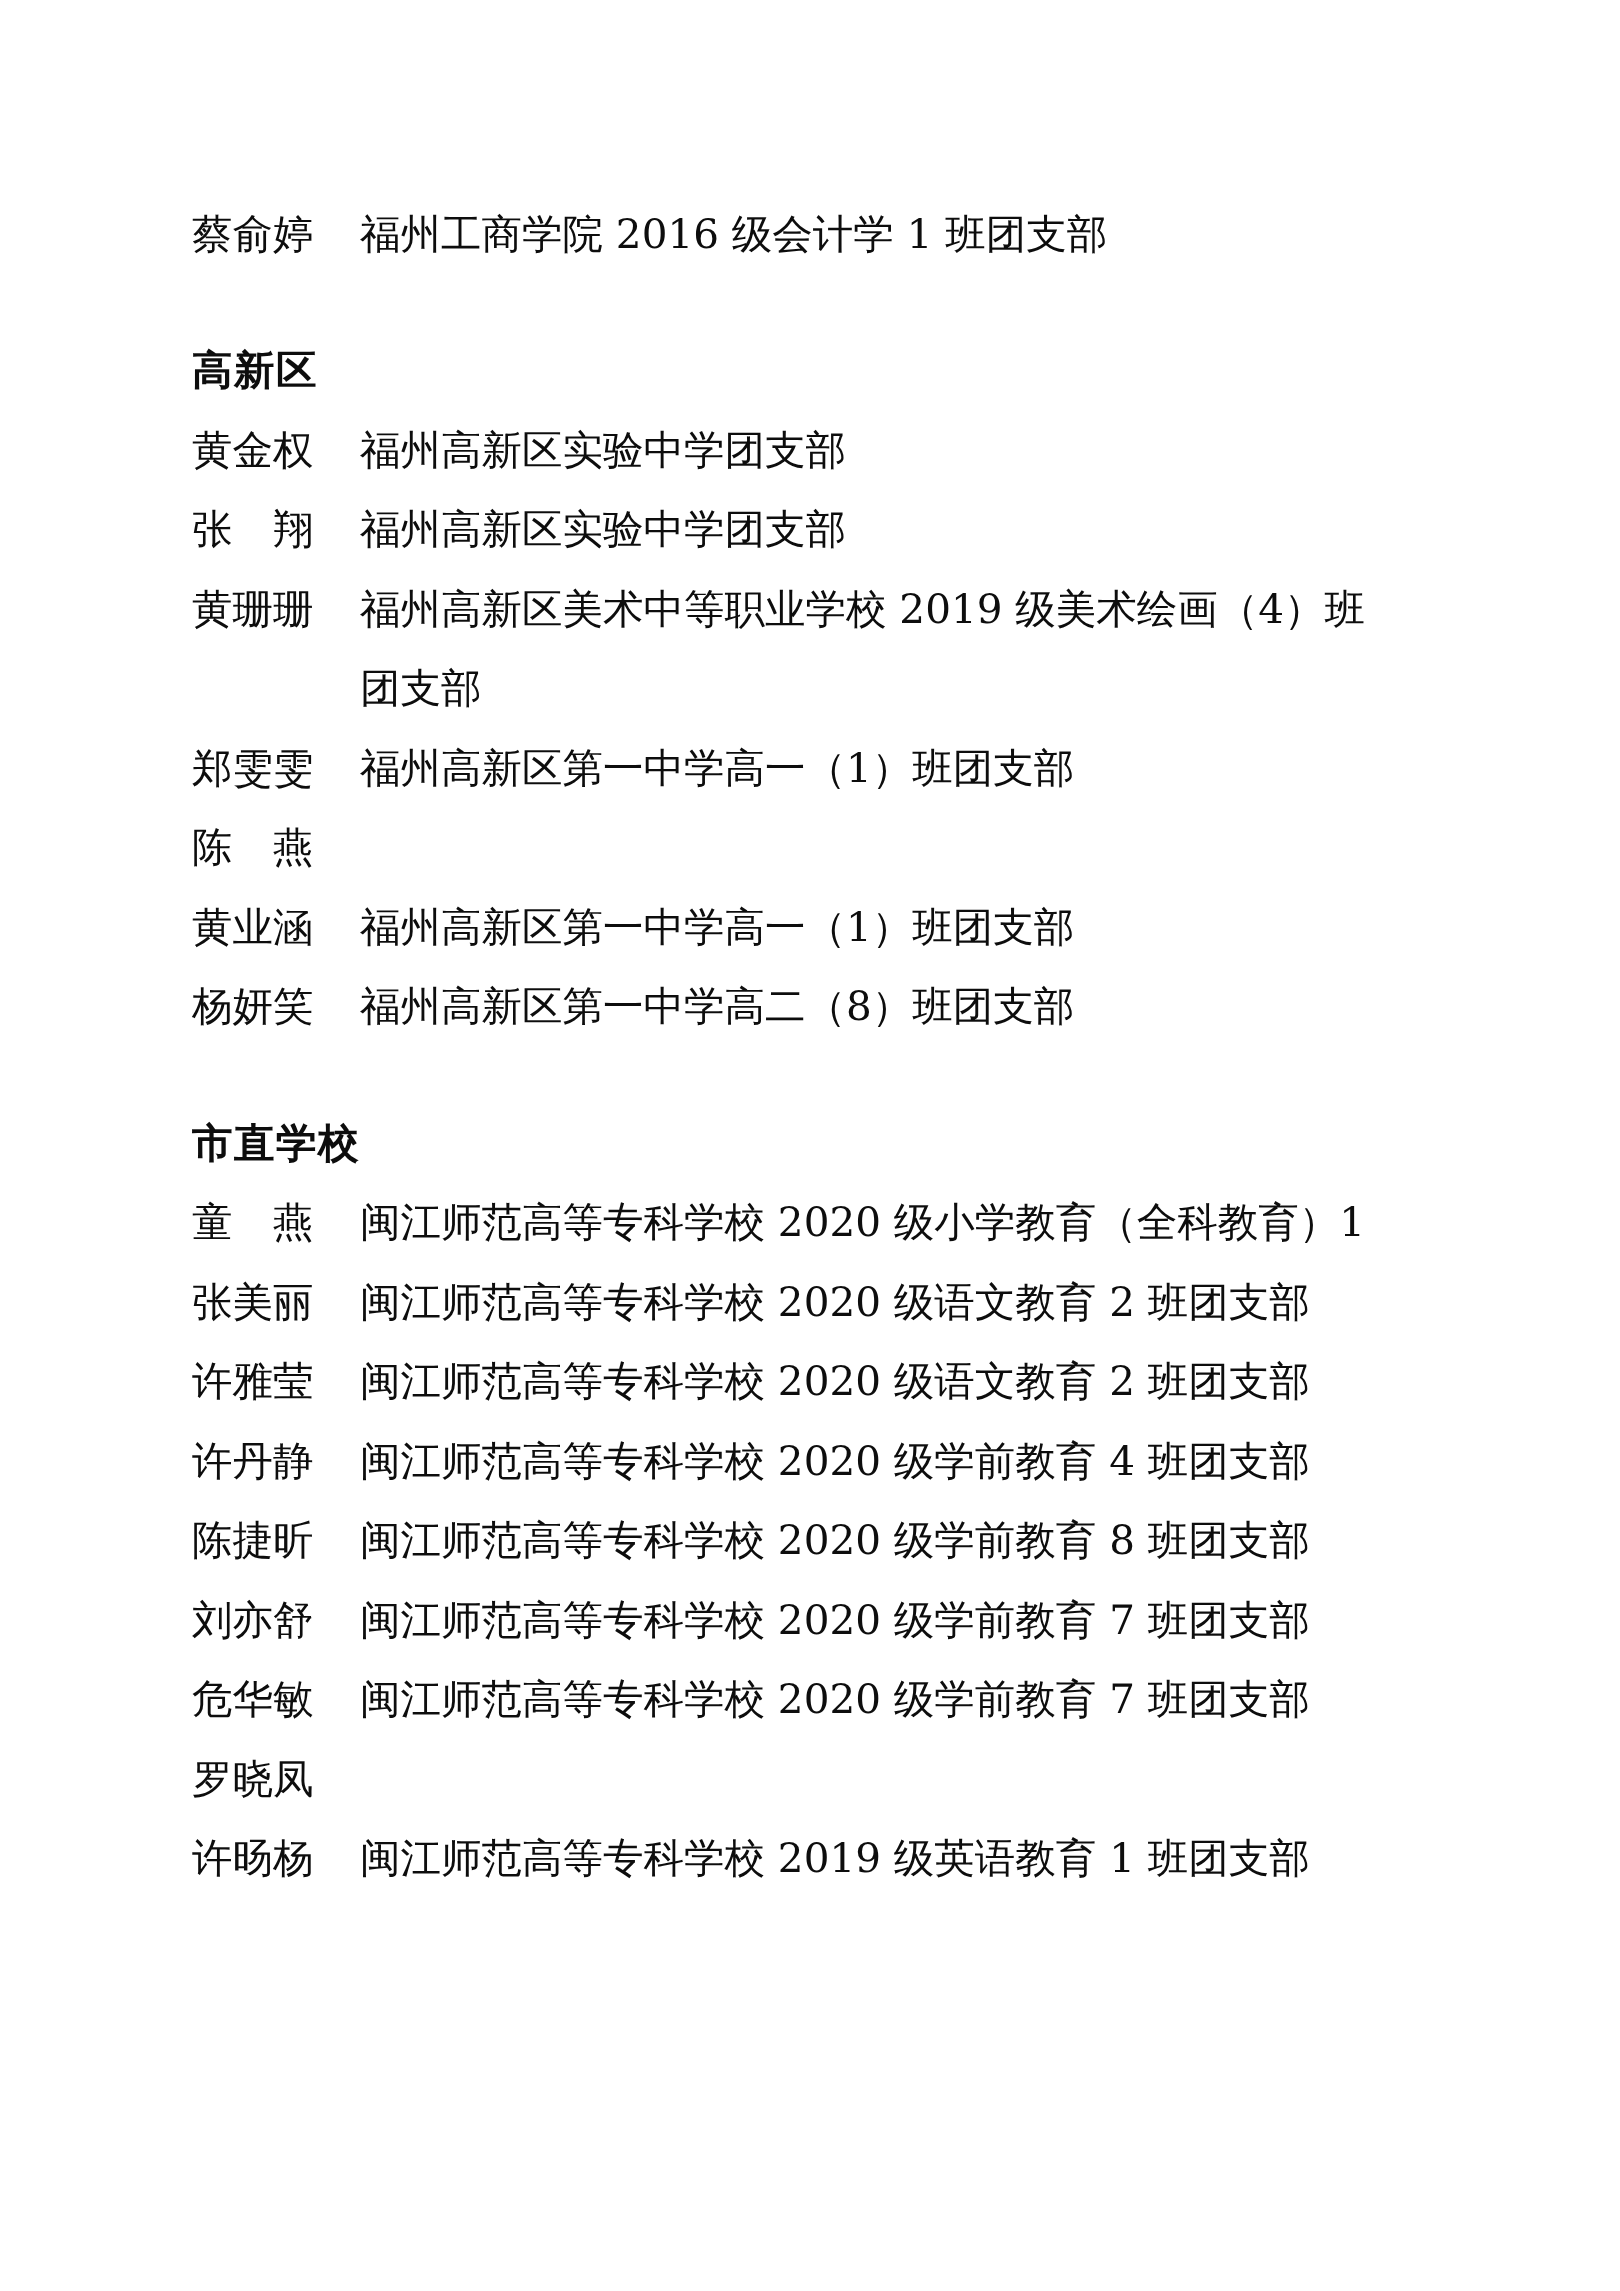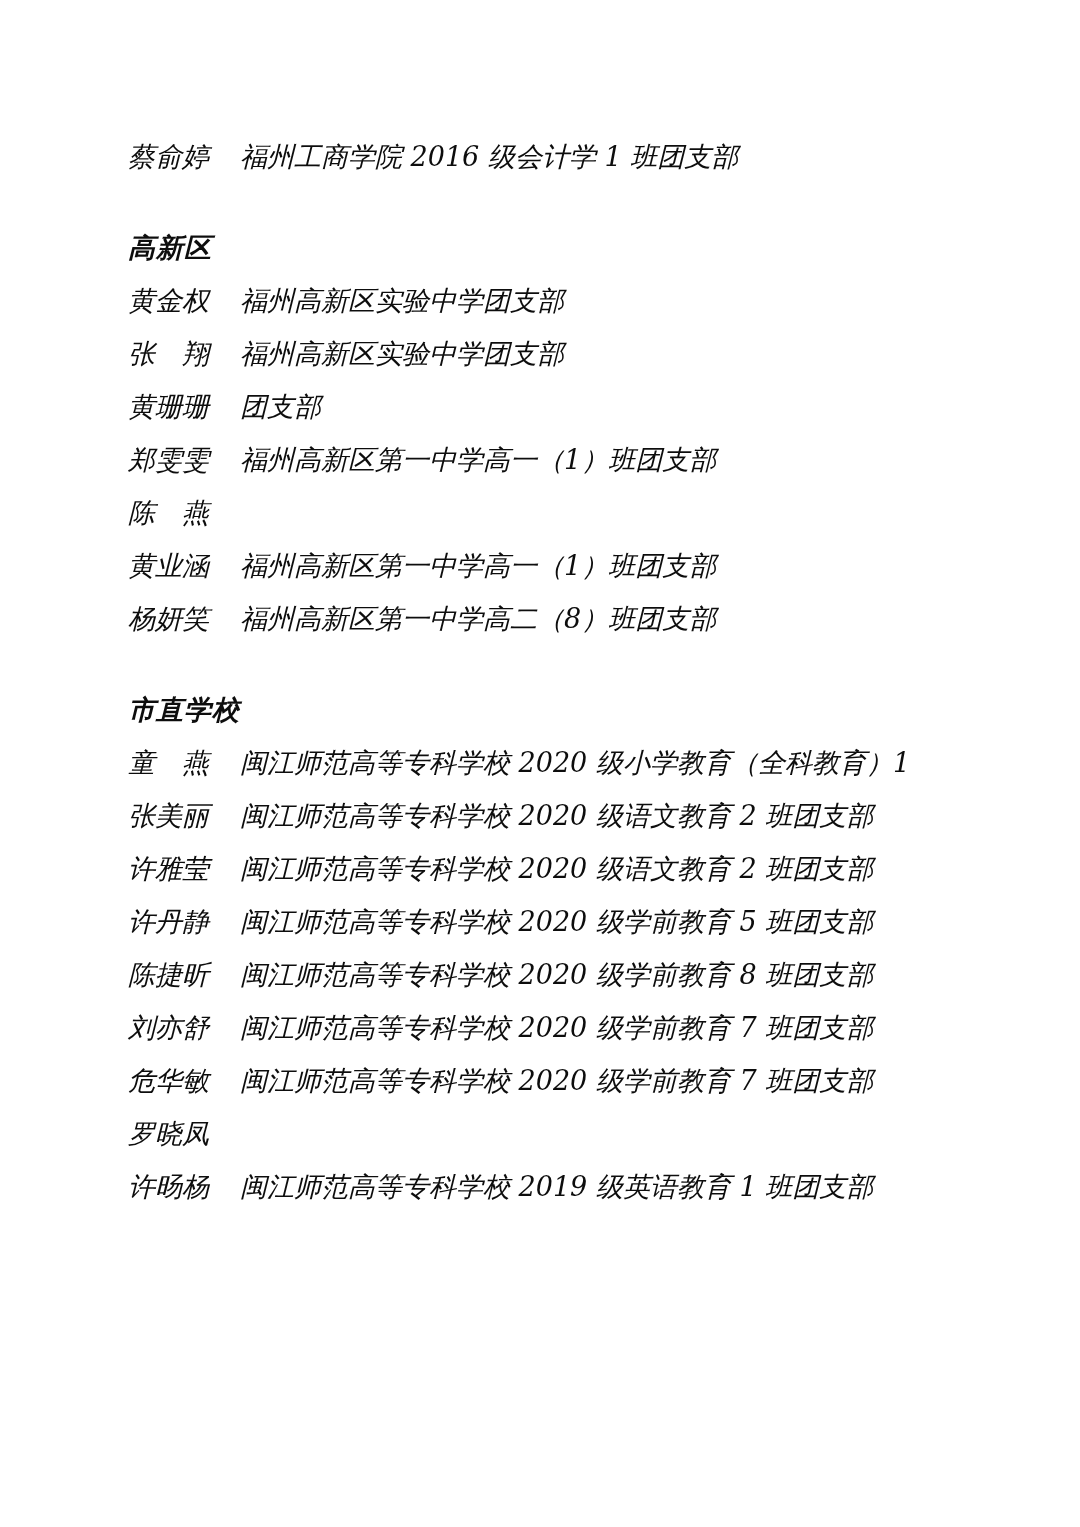--- a/index.html
+++ b/index.html
@@ -13,21 +13,20 @@
     font-family: "DejaVu Serif", "Liberation Serif", serif;
     color: #0d0d0d;
     overflow: hidden;
   }
   .page {
     position: relative;
     width: 1080px;
     height: 1527px;
     box-sizing: border-box;
     padding: 130px 76px 0 128px;
-    font-style: italic;
   }
   .entry {
     display: flex;
     align-items: flex-start;
     font-size: 27px;
     line-height: 53px;
     white-space: nowrap;
   }
   .entry .name {
     width: 112px;
@@ -74,20 +73,21 @@
     </div>
 
     <div class="entry">
       <span class="name">张　翔</span>
       <span class="org">福州高新区实验中学团支部</span>
     </div>
 
     <div class="entry">
       <span class="name">黄珊珊</span>
       <span class="org">
+        <span>福州高新区美术中等职业学校 2019 级美术绘画（4）班</span>
         <span class="cont">团支部</span>
       </span>
     </div>
 
     <div class="entry">
       <span class="name">郑雯雯</span>
       <span class="org">福州高新区第一中学高一（1）班团支部</span>
     </div>
 
     <div class="entry">
@@ -120,21 +120,21 @@
       <span class="org">闽江师范高等专科学校 2020 级语文教育 2 班团支部</span>
     </div>
 
     <div class="entry">
       <span class="name">许雅莹</span>
       <span class="org">闽江师范高等专科学校 2020 级语文教育 2 班团支部</span>
     </div>
 
     <div class="entry">
       <span class="name">许丹静</span>
-      <span class="org">闽江师范高等专科学校 2020 级学前教育 5 班团支部</span>
+      <span class="org">闽江师范高等专科学校 2020 级学前教育 4 班团支部</span>
     </div>
 
     <div class="entry">
       <span class="name">陈捷昕</span>
       <span class="org">闽江师范高等专科学校 2020 级学前教育 8 班团支部</span>
     </div>
 
     <div class="entry">
       <span class="name">刘亦舒</span>
       <span class="org">闽江师范高等专科学校 2020 级学前教育 7 班团支部</span>

